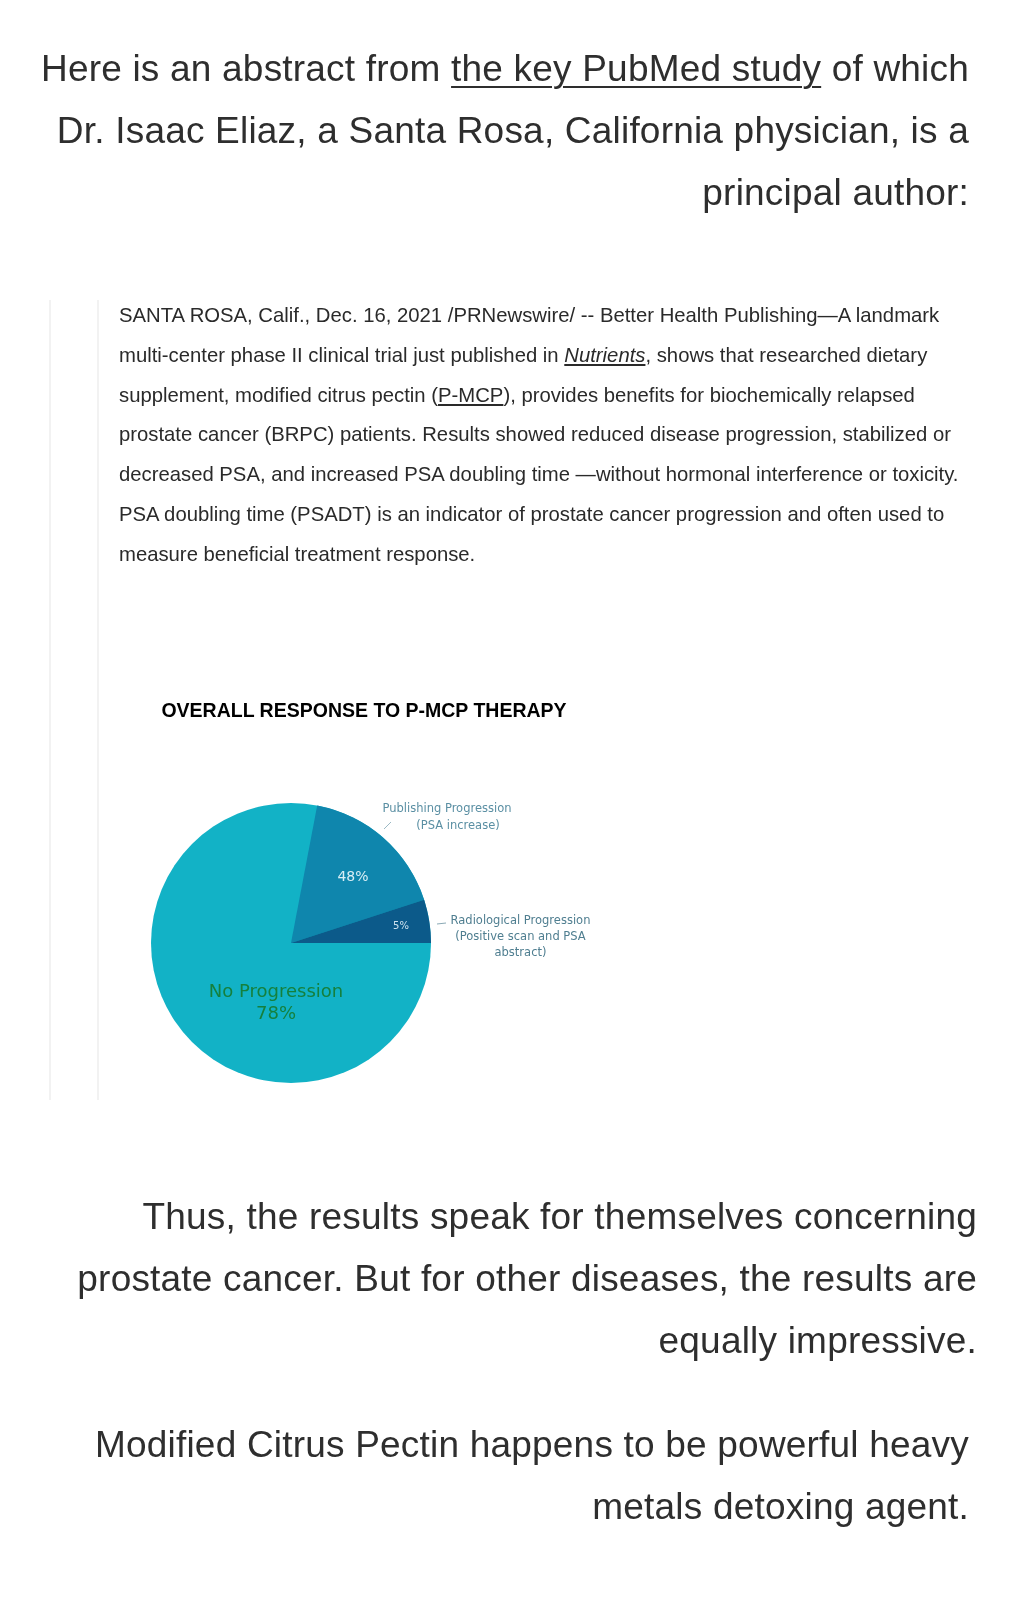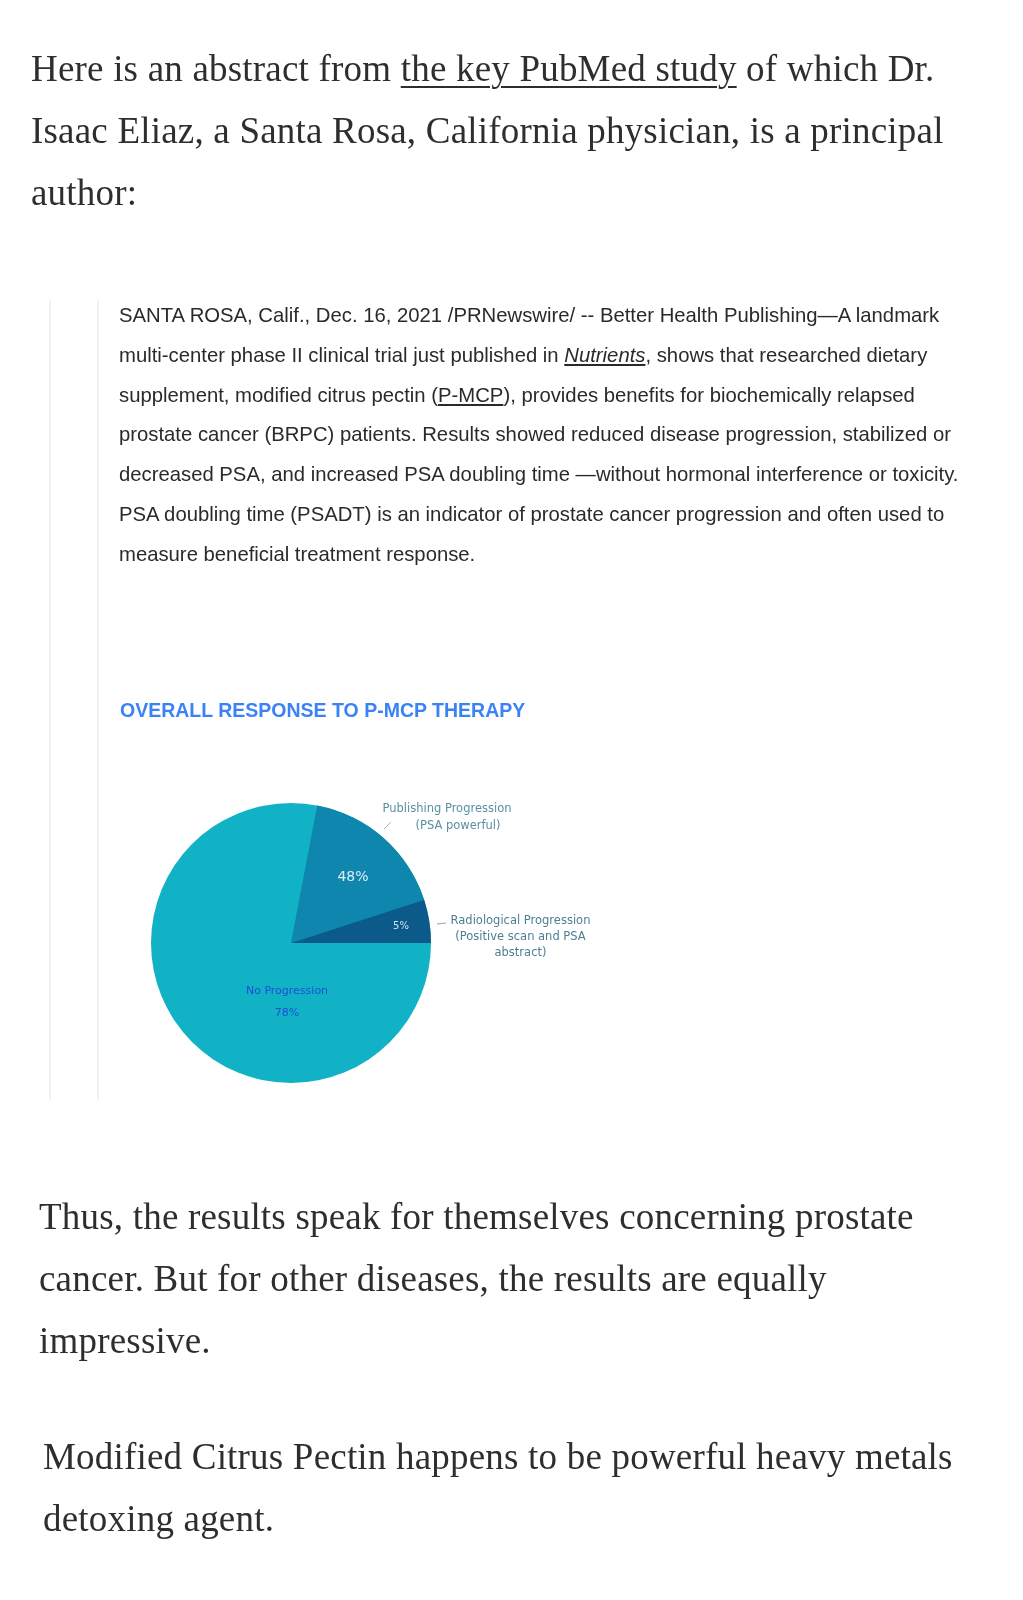--- a/index.html
+++ b/index.html
@@ -1,25 +1,26 @@
 <!DOCTYPE html>
 <html><head>
   <meta charset="utf-8">
   <style>
     html, body { margin: 0; padding: 0; background: #ffffff; }
     body { width: 1023px; height: 1600px; position: relative; overflow: hidden; }
     .para {
       position: absolute;
-      left: 31px;
+      left: 39px;
       width: 930px;
-      font-family: Liberation Serif, serif;
+      font-family: Liberation Sans, sans-serif;
       font-size: 37px;
       line-height: 62px;
       color: #2e2e2e;
       letter-spacing: 0.2px;
+      text-align: right;
     }
     .para a { color: #2e2e2e; text-decoration: underline; text-decoration-thickness: 2px; text-underline-offset: 5px; }
     #p-intro { top: 38px; }
     #p-thus { top: 1178px; }
     #p-mcp { top: 1414px; }
 
     .quote-rail-outer {
       position: absolute; left: 49px; top: 300px; width: 2px; height: 800px; background: #f2f2f2;
     }
     .quote-rail-inner {
@@ -32,34 +33,34 @@
       font-size: 20.3px;
       line-height: 39.8px;
       color: #2a2a2a;
     }
     .quote a { color: #2a2a2a; text-decoration: underline; }
     .quote i a, .quote a i { font-style: italic; }
 
     .chart-title {
       position: absolute; left: 120px; top: 698px; width: 488px;
       font-family: "Liberation Sans", "DejaVu Sans", sans-serif;
-      font-weight: bold; font-size: 19.5px; line-height: 24px; color: #3b82f6;
-      text-align: left;
+      font-weight: bold; font-size: 19.5px; line-height: 24px; color: #000000;
+      text-align: center;
     }
     .pie-svg { position: absolute; left: 0; top: 0; }
     .pie-label {
       position: absolute;
       font-family: "DejaVu Sans", "Liberation Sans", sans-serif;
       text-align: center;
     }
     .lbl-bio { left: 362px; top: 800px; width: 170px; font-size: 11.5px; line-height: 17px; color: #5a8fa3; }
     .lbl-rad { left: 438px; top: 896px; width: 165px; font-size: 11.5px; line-height: 16px; color: #4f7e90; margin-top: 16px; }
     .lbl-17 { left: 330px; top: 868px; width: 46px; font-size: 14px; color: #d9eef5; }
     .lbl-5 { left: 388px; top: 920px; width: 26px; font-size: 10px; color: #cfe3ef; }
-    .lbl-none { left: 207px; top: 980px; width: 160px; font-size: 11px; line-height: 22px; color: #1d4ed8; }
+    .lbl-none { left: 196px; top: 980px; width: 160px; font-size: 18px; line-height: 22px; color: #15803d; }
   </style>
 </head>
 <body>
 
 <p class="para" id="p-intro" style="margin:0;">
   <span>Here is an abstract from </span><a href="#">the key PubMed study</a><span> of which Dr. Isaac Eliaz, a Santa Rosa, California physician, is a principal author:</span>
 </p>
 
 <div class="quote-rail-outer"></div>
 <div class="quote-rail-inner"></div>
@@ -79,29 +80,29 @@
   <path d="M291,943 L424.15,899.74 A140,140 0 0,0 317.2,805.47 Z" fill="#0f86ad"></path>
 
   <path d="M291,943 L431,943 A140,140 0 0,0 424.15,899.74 Z" fill="#0c5a8a"></path>
 
   <line x1="384" y1="829" x2="391" y2="822" stroke="#9bb9c4" stroke-width="1"></line>
   <line x1="437" y1="924" x2="446" y2="923" stroke="#8aa9b5" stroke-width="1"></line>
 </svg>
 
 <div class="pie-label lbl-bio">
   <div>Publishing Progression</div>
-  <div style="padding-left:22px;">(PSA powerful)</div>
+  <div style="padding-left:22px;">(PSA increase)</div>
 </div>
 <div class="pie-label lbl-rad">
   <div>Radiological Progression</div>
   <div>(Positive scan and PSA</div>
   <div>abstract)</div>
 </div>
 <div class="pie-label lbl-17">48%</div>
 <div class="pie-label lbl-5">5%</div>
 <div class="pie-label lbl-none">
   <div>No Progression</div>
   <div>78%</div>
 </div>
 
 <p class="para" id="p-thus" style="margin:8px;">Thus, the results speak for themselves concerning prostate cancer. But for other diseases, the results are equally impressive.</p>
 
-<p class="para" id="p-mcp" style="margin:12px;">Modified Citrus Pectin happens to be powerful heavy metals detoxing agent.</p>
+<p class="para" id="p-mcp" style="margin:0;">Modified Citrus Pectin happens to be powerful heavy metals detoxing agent.</p>
 
 </body></html>

